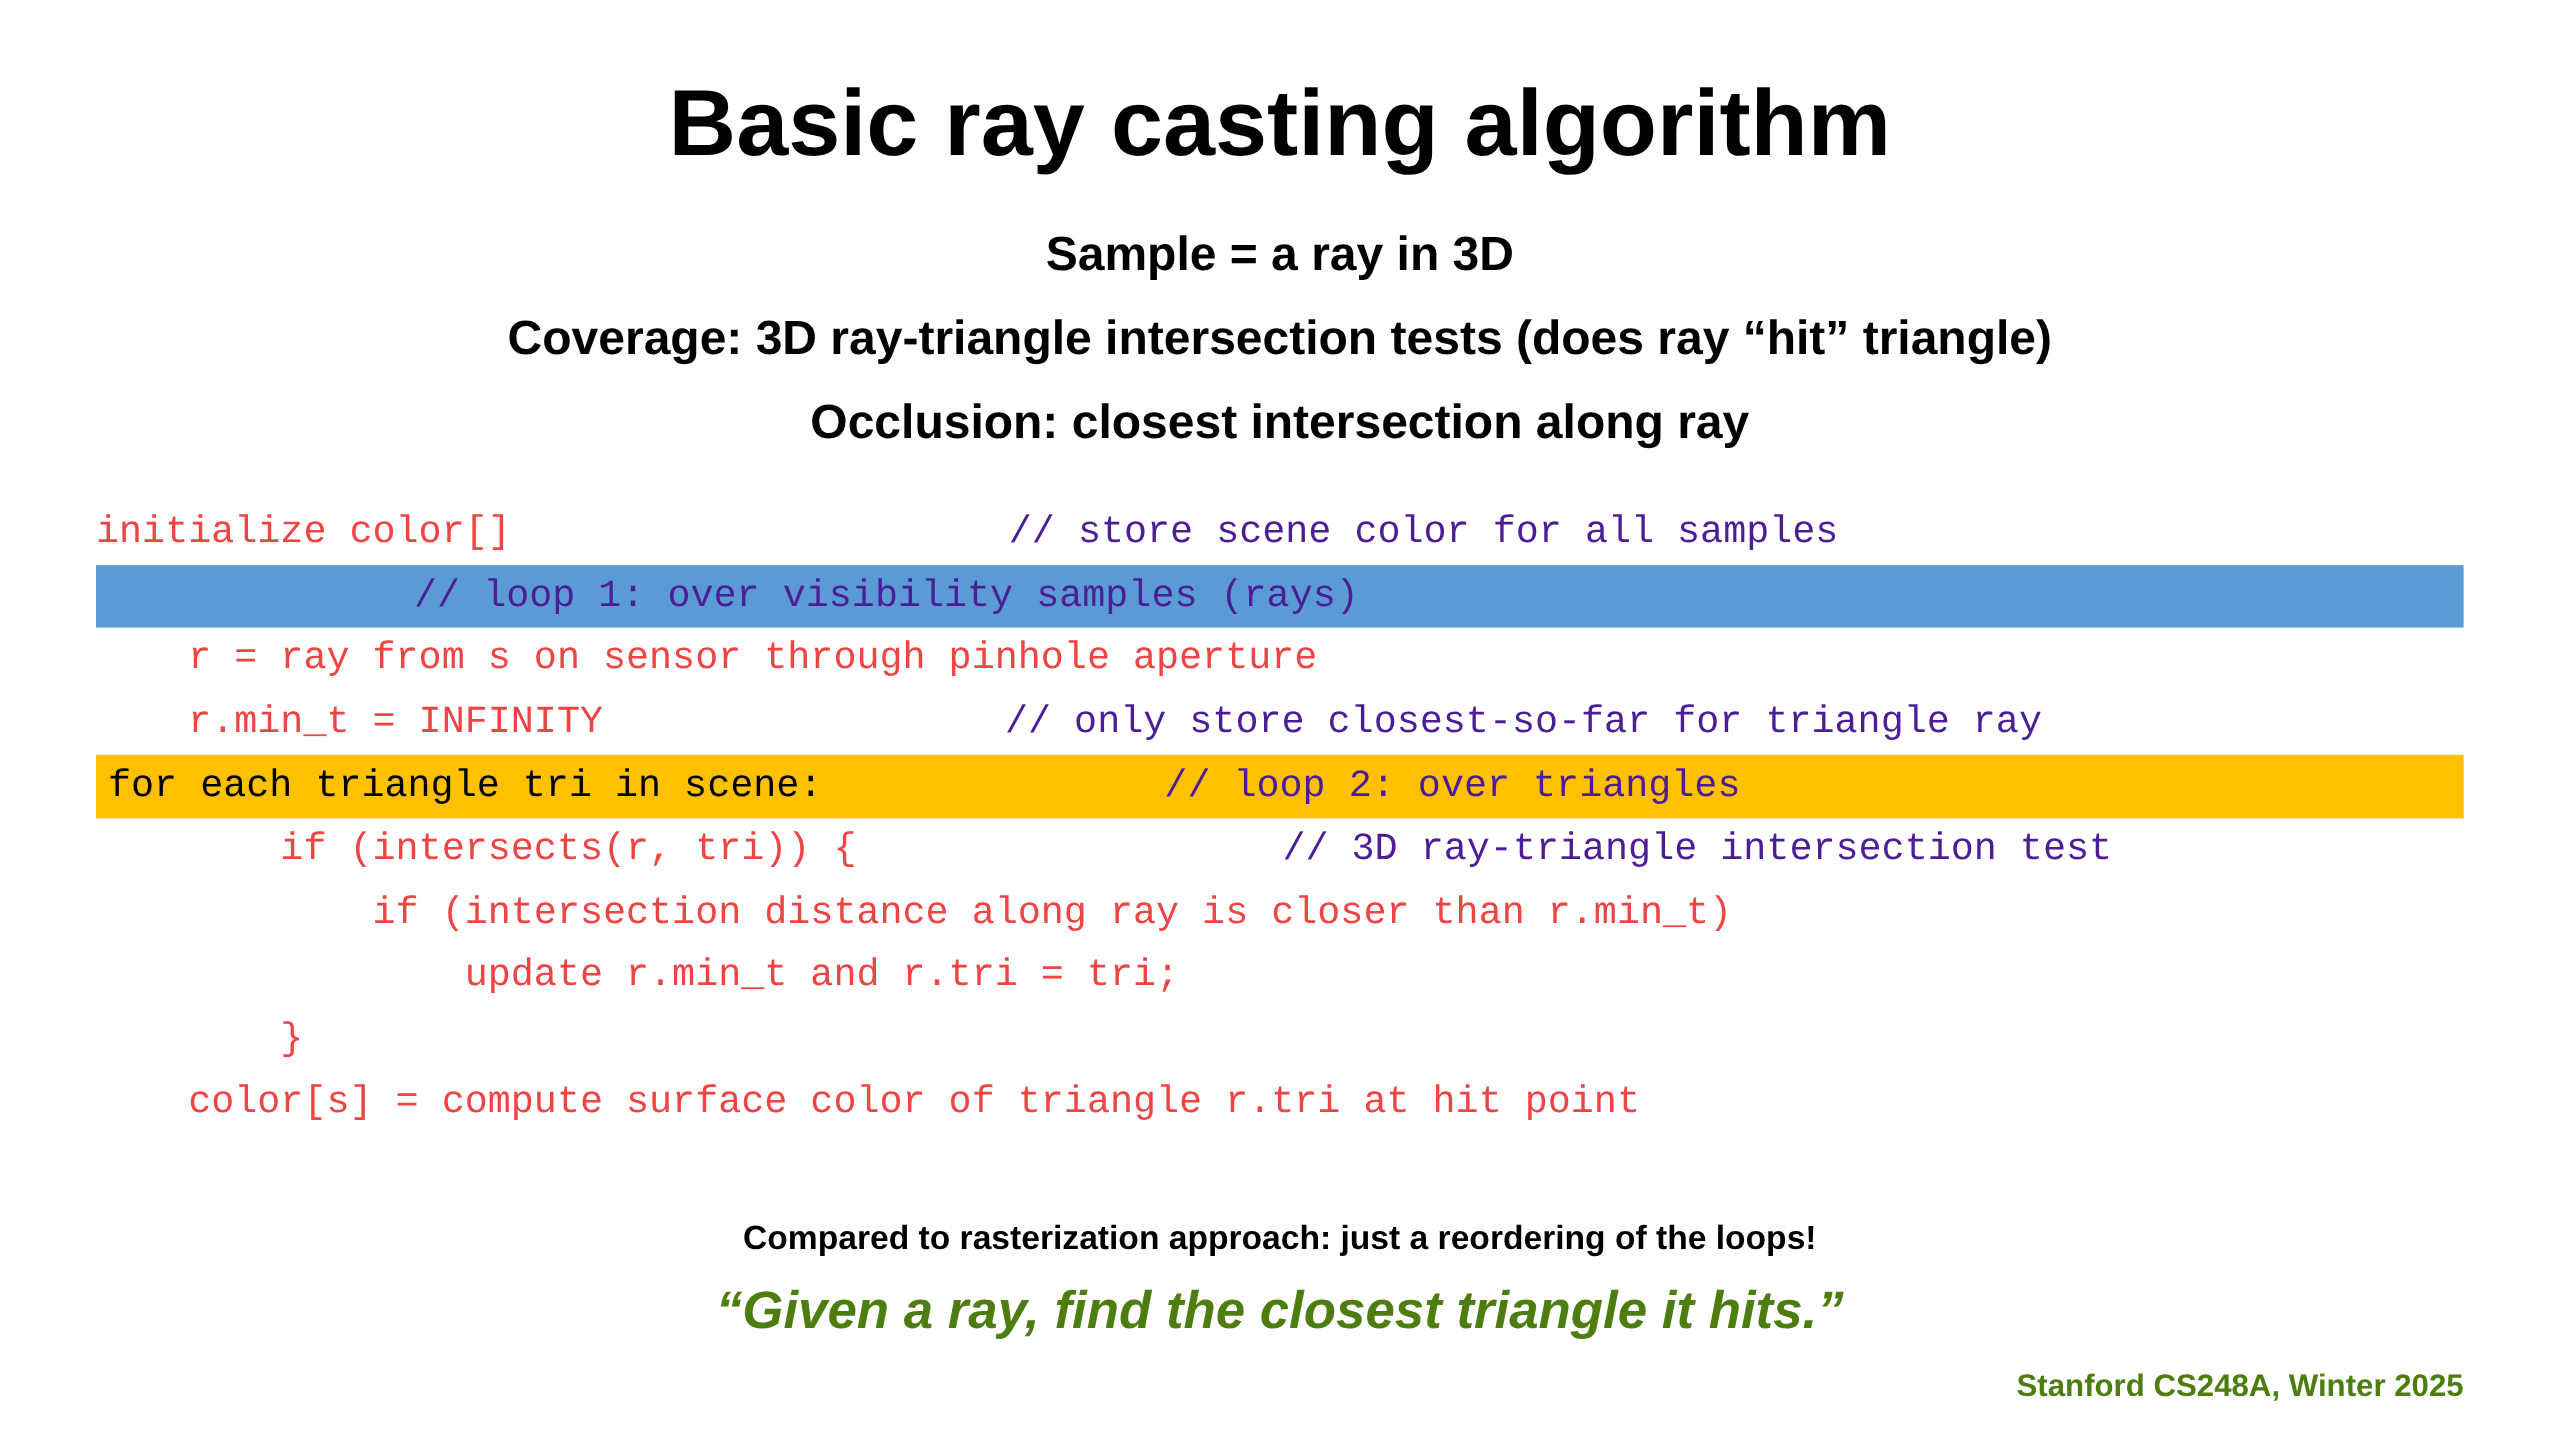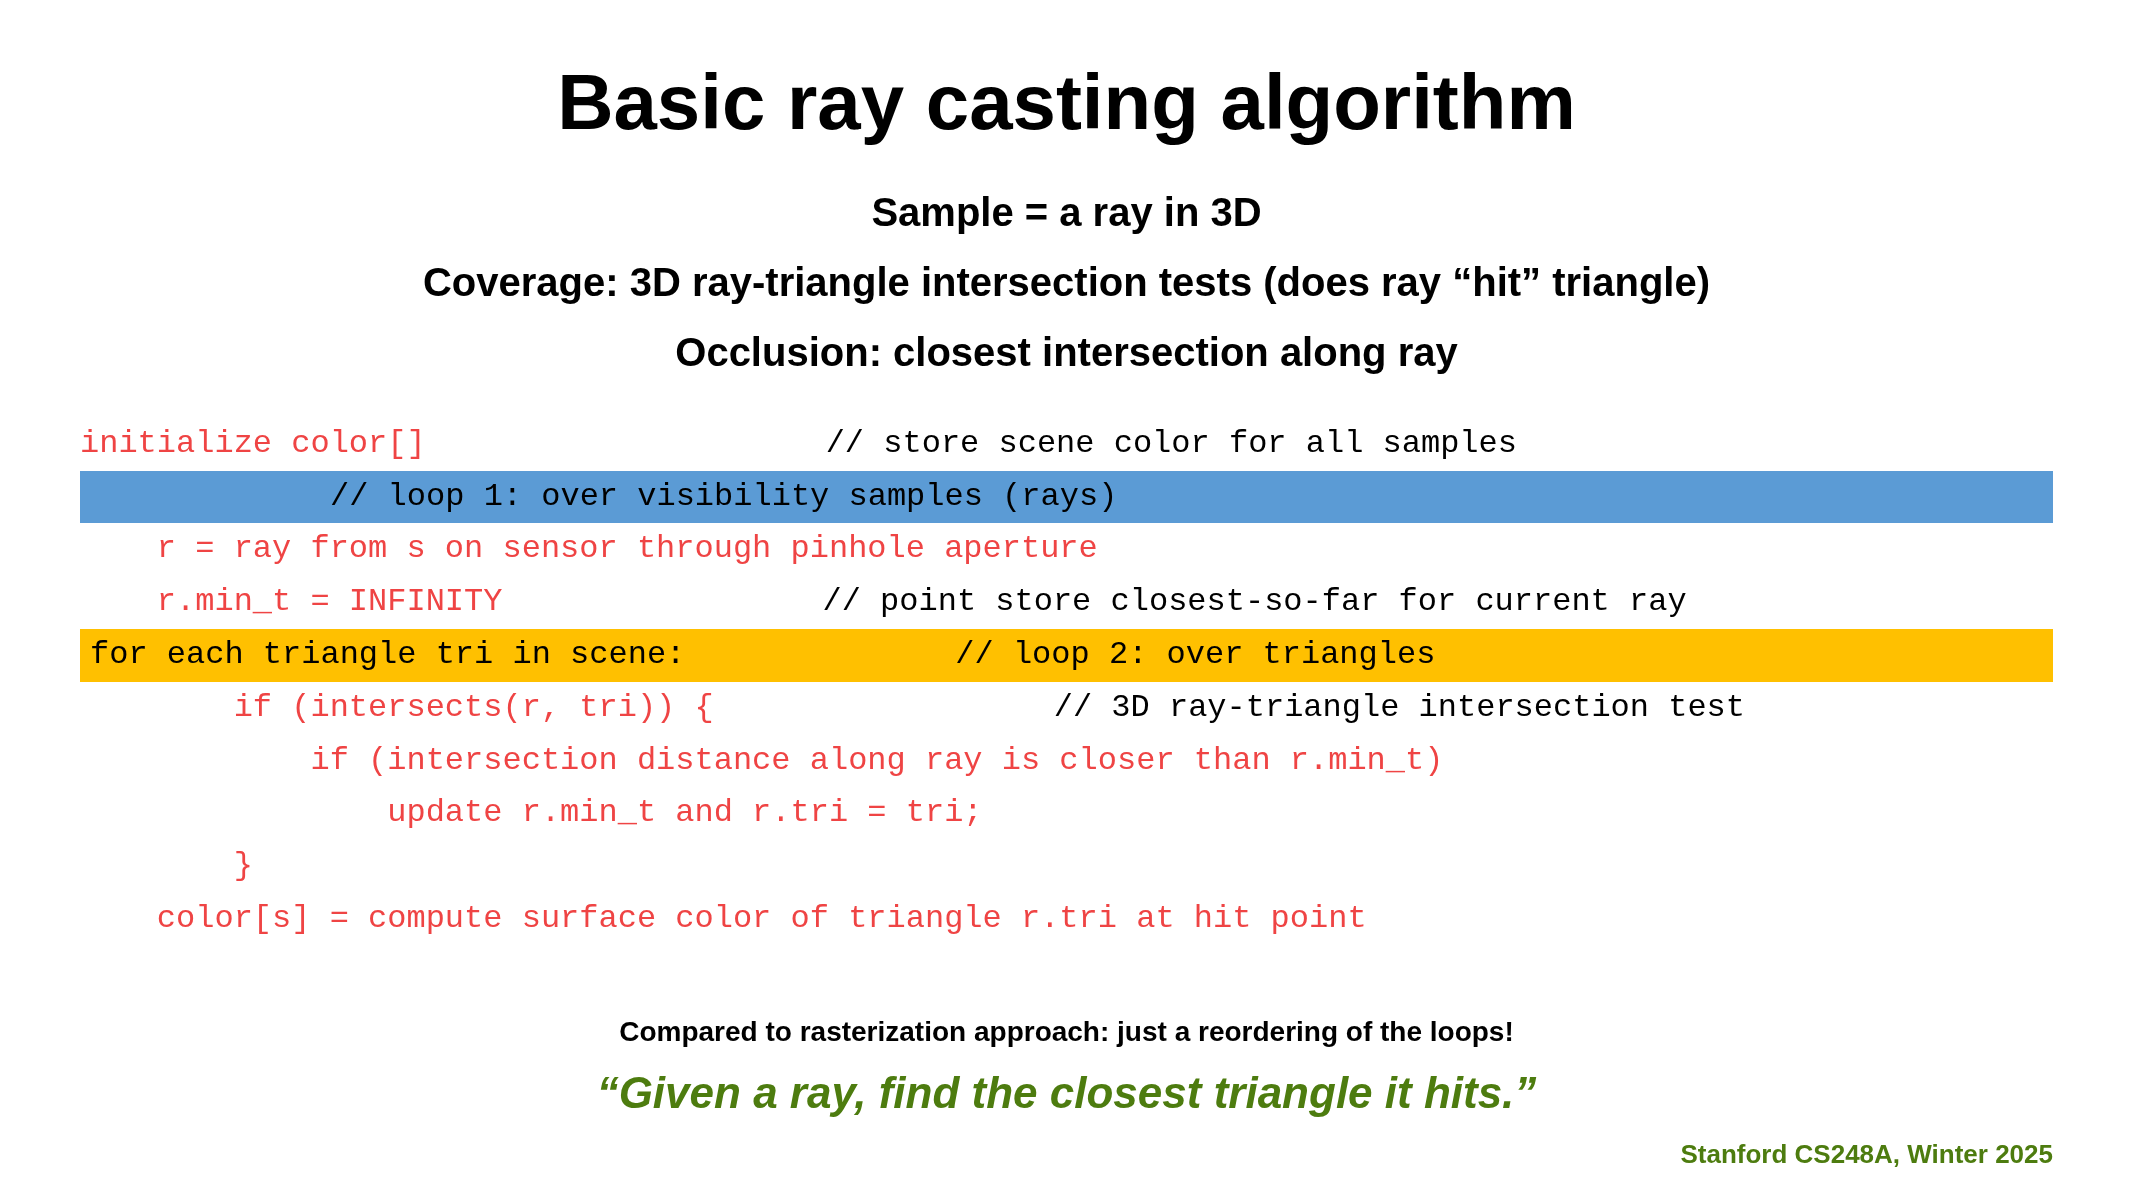--- a/index.html
+++ b/index.html
@@ -45,21 +45,22 @@
       display: flex;
       align-items: center;
       white-space: pre;
     }
 
     .code-line .code-text {
       color: #ef4444;
     }
 
     .inline-comment {
-      color: #000000;
+      color: #4c1d95;
+      margin-left: 15px;
     }
 
     .bottom-section {
       margin-top: 70px;
     }
 
     .comparison-text {
       font-size: 28px;
       font-weight: 900;
       color: #000000;
@@ -104,21 +105,21 @@
     <span class="inline-comment">// loop 1: over visibility samples (rays)</span>
   </div>
 
   <div class="code-line">
     <span class="code-text">    r = ray from s on sensor through pinhole aperture</span>
   </div>
 
   <div class="code-line">
     <span class="code-text">    r.min_t = INFINITY</span>
     <span style="display:inline-block; width: 320px;"></span>
-    <span class="inline-comment">// point store closest-so-far for current ray</span>
+    <span class="inline-comment">// only store closest-so-far for triangle ray</span>
   </div>
 
 
   <div style="background-color:#ffc000; display:flex; align-items:center; padding: 0 10px;">
     <span class="code-text">    for each triangle tri in scene:</span>
     <span style="display:inline-block; width: 270px;"></span>
     <span class="inline-comment">// loop 2: over triangles</span>
   </div>
 
   <div class="code-line">

